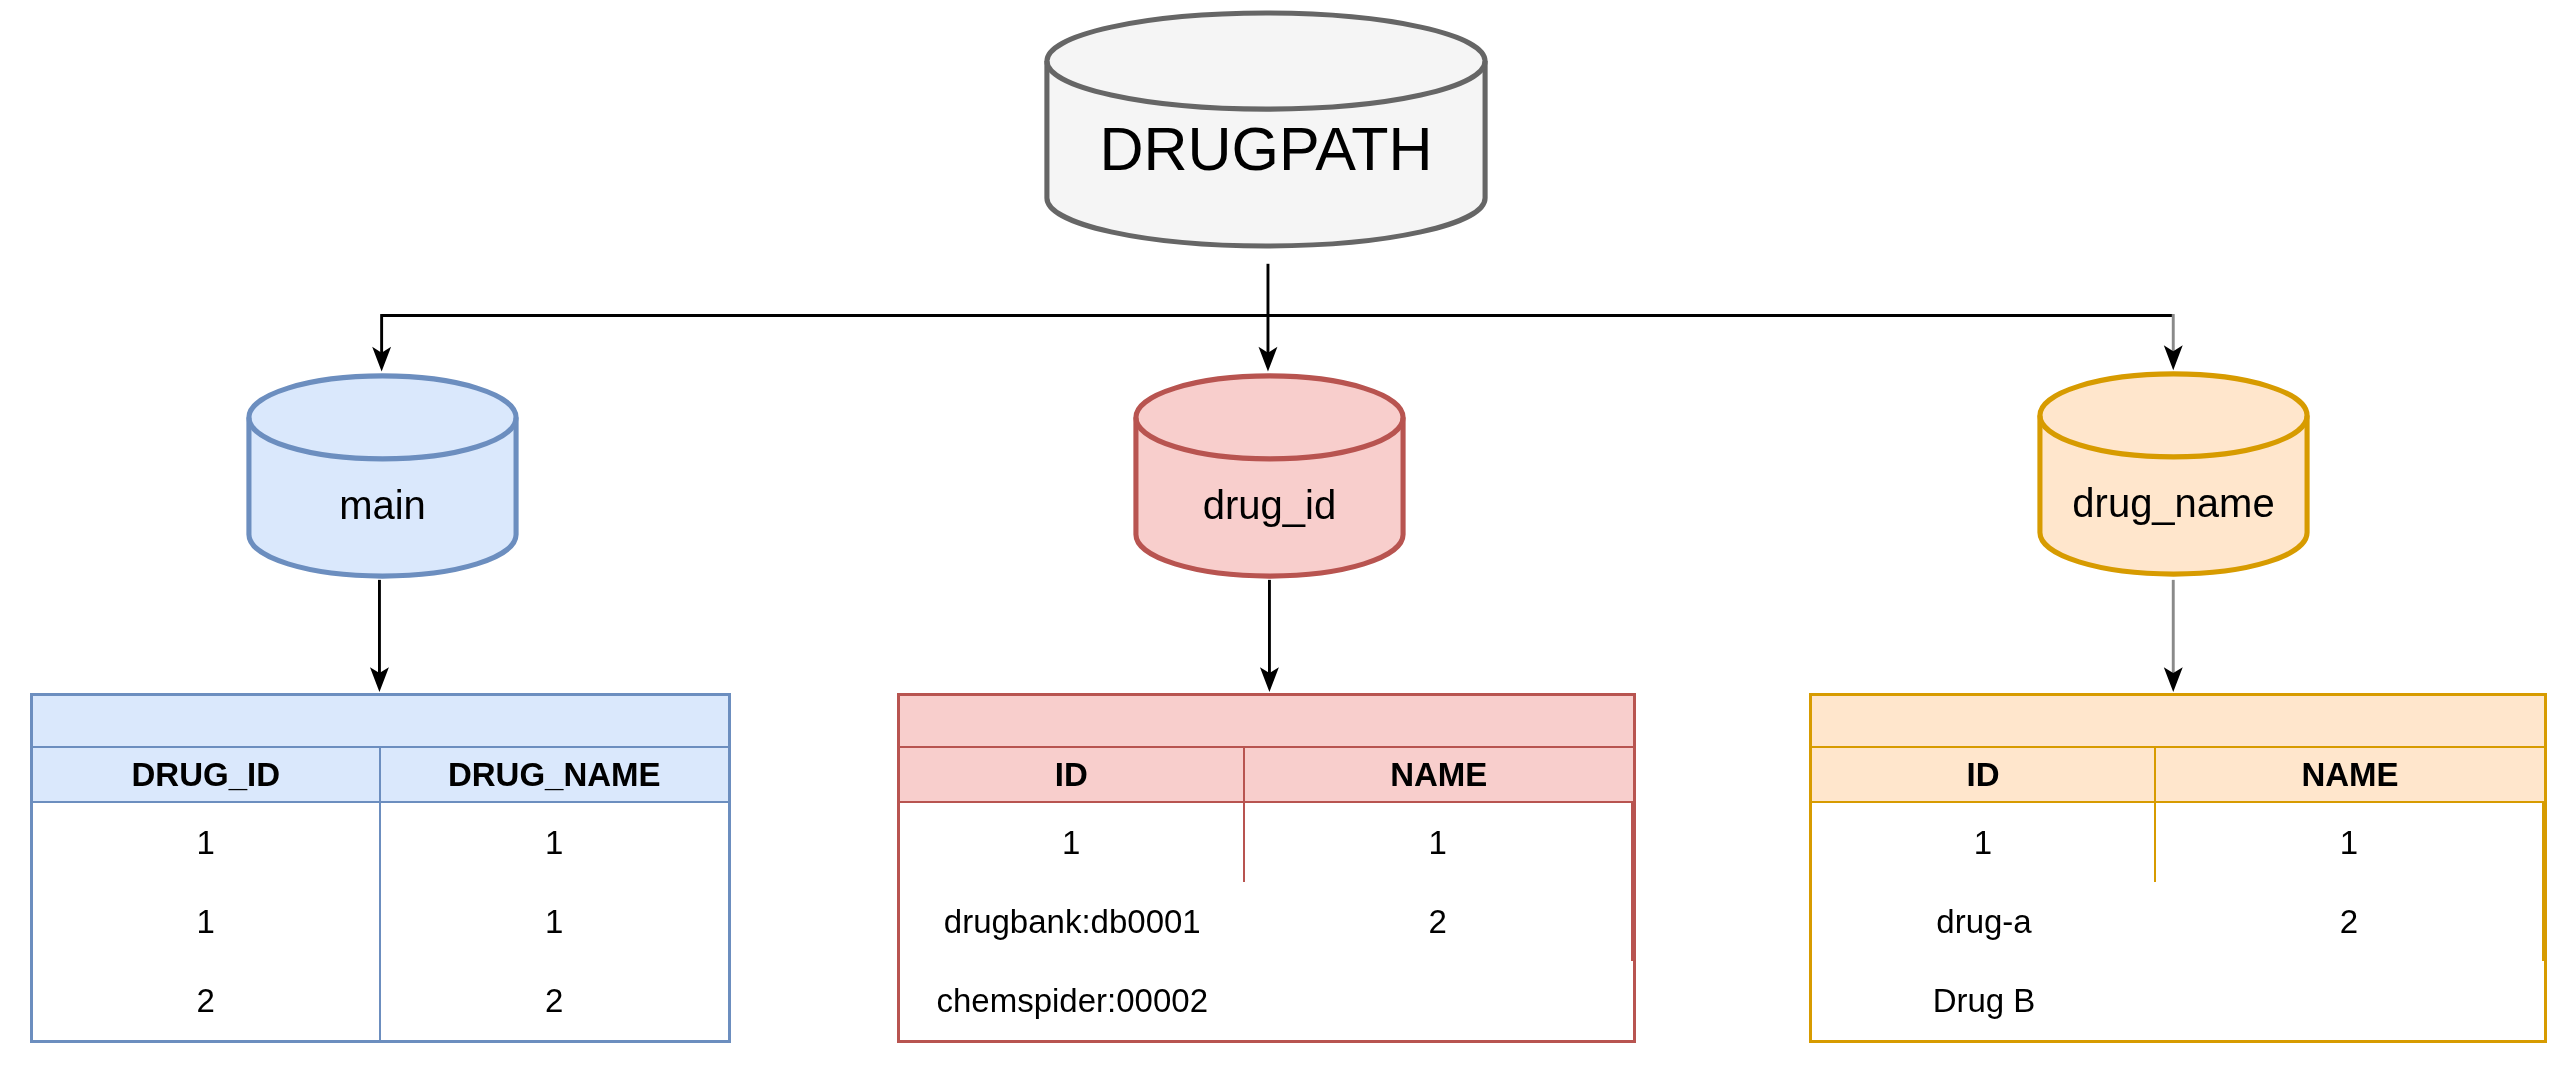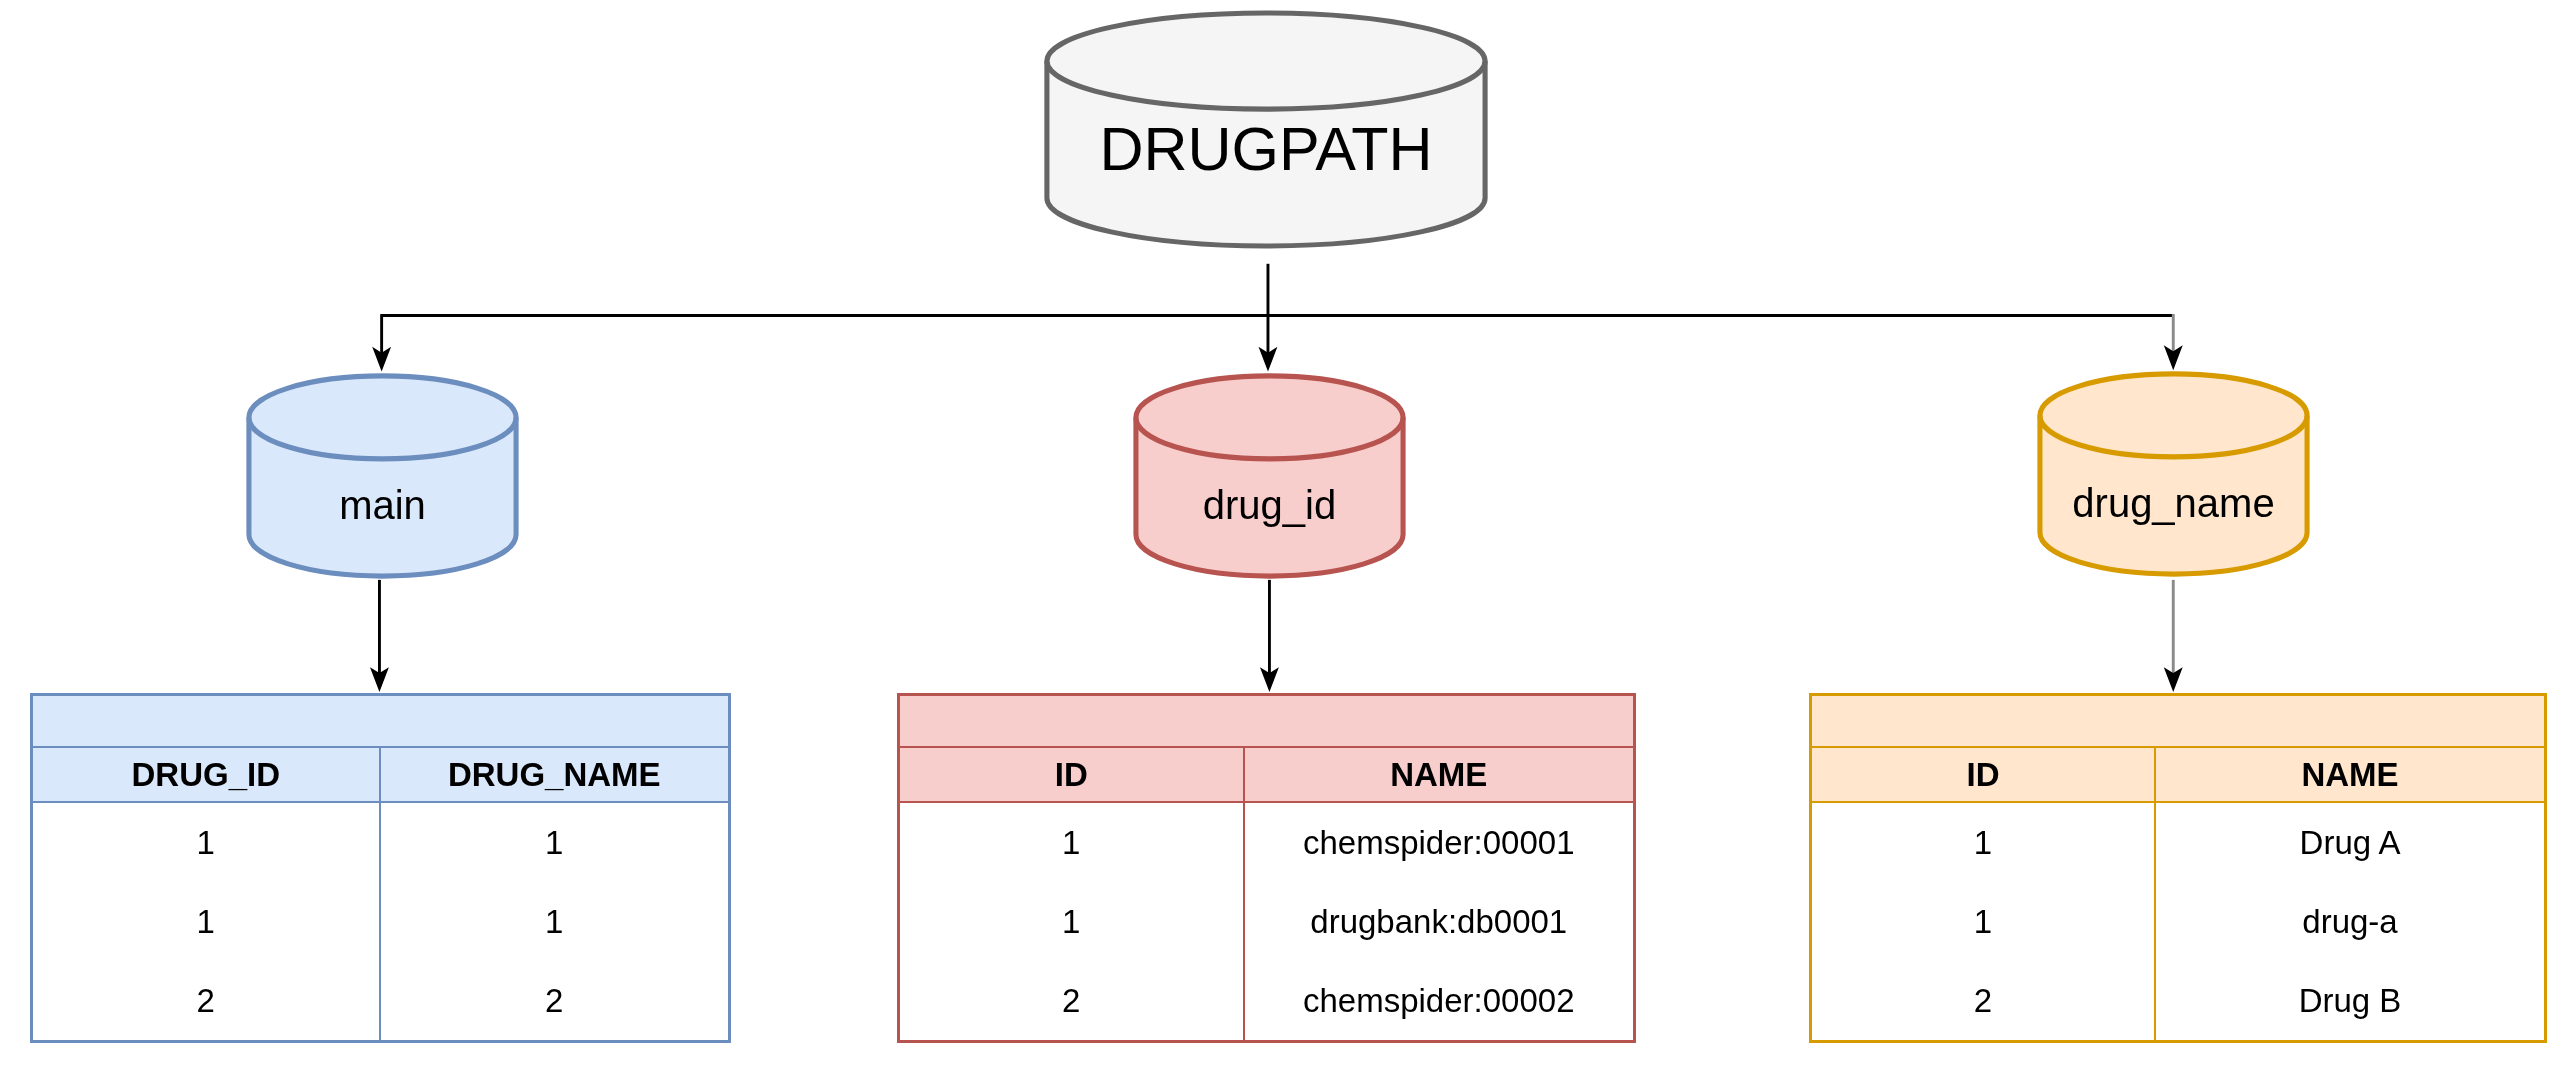--- a/index.html
+++ b/index.html
@@ -153,37 +153,35 @@
   </div>
 
   <div class="table-box" style="left: 897px; width: 739px; --c1: 47%; --fill: #f8cecc; --stroke: #b85450;">
     <div class="t-band"></div>
     <div class="t-head">
       <div class="t-hcell left">ID</div>
       <div class="t-hcell">NAME</div>
     </div>
     <div class="t-body">
       <div class="t-cell left">1</div>
-      <div class="t-cell">chemspider:00001</div>
       <div class="t-cell left">1</div>
       <div class="t-cell">drugbank:db0001</div>
       <div class="t-cell left">2</div>
       <div class="t-cell">chemspider:00002</div>
     </div>
   </div>
 
   <div class="table-box" style="left: 1809px; width: 738px; --c1: 47%; --fill: #ffe6cc; --stroke: #d79b00;">
     <div class="t-band"></div>
     <div class="t-head">
       <div class="t-hcell left">ID</div>
       <div class="t-hcell">NAME</div>
     </div>
     <div class="t-body">
       <div class="t-cell left">1</div>
-      <div class="t-cell">Drug A</div>
       <div class="t-cell left">1</div>
       <div class="t-cell">drug-a</div>
       <div class="t-cell left">2</div>
       <div class="t-cell">Drug B</div>
     </div>
   </div>
 
 </div>
 
 

